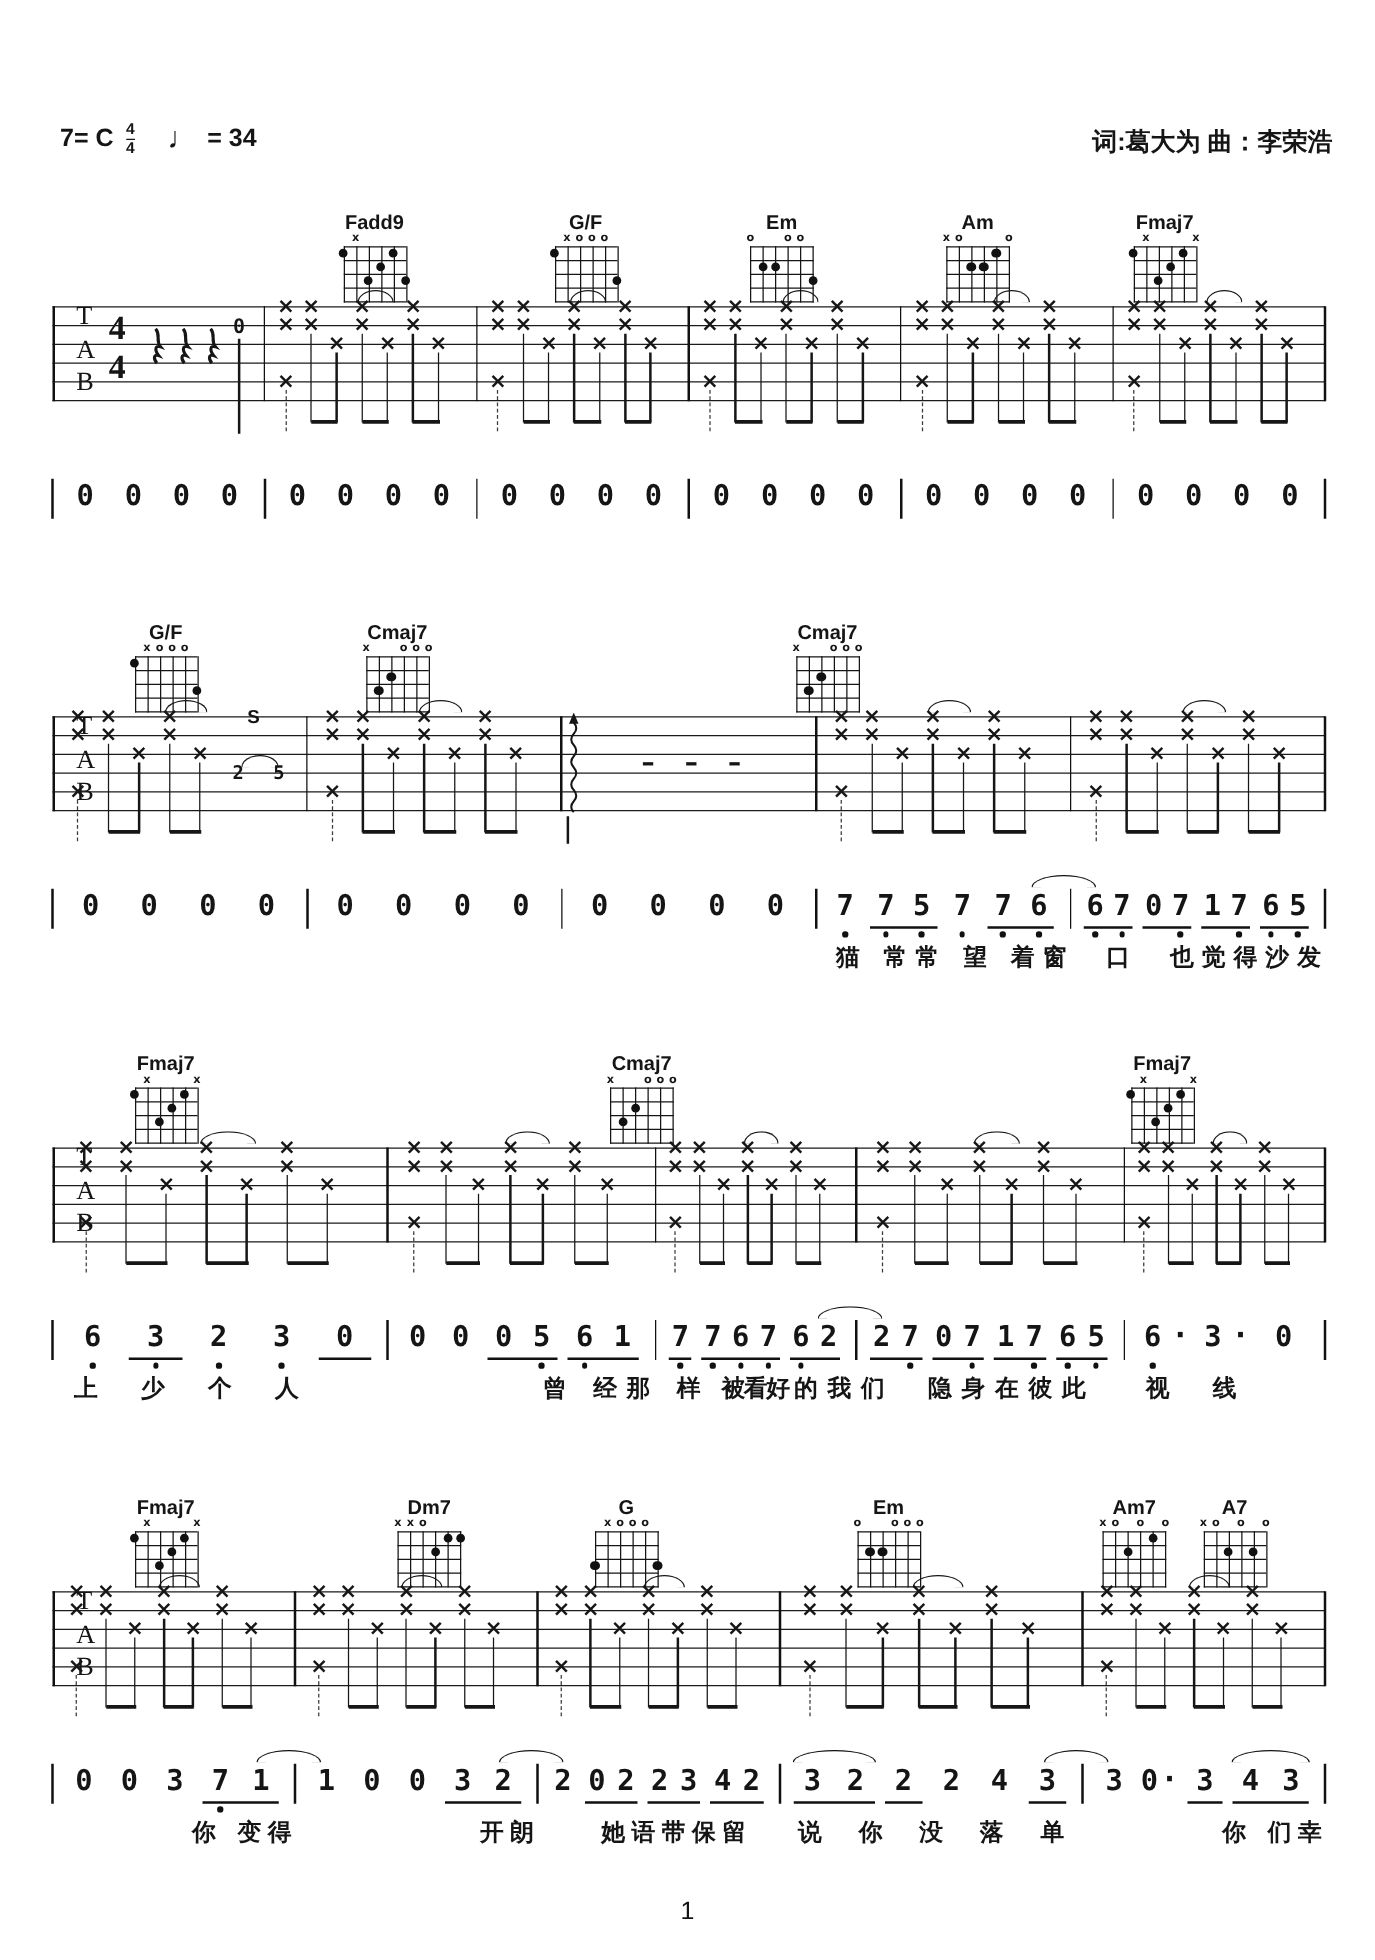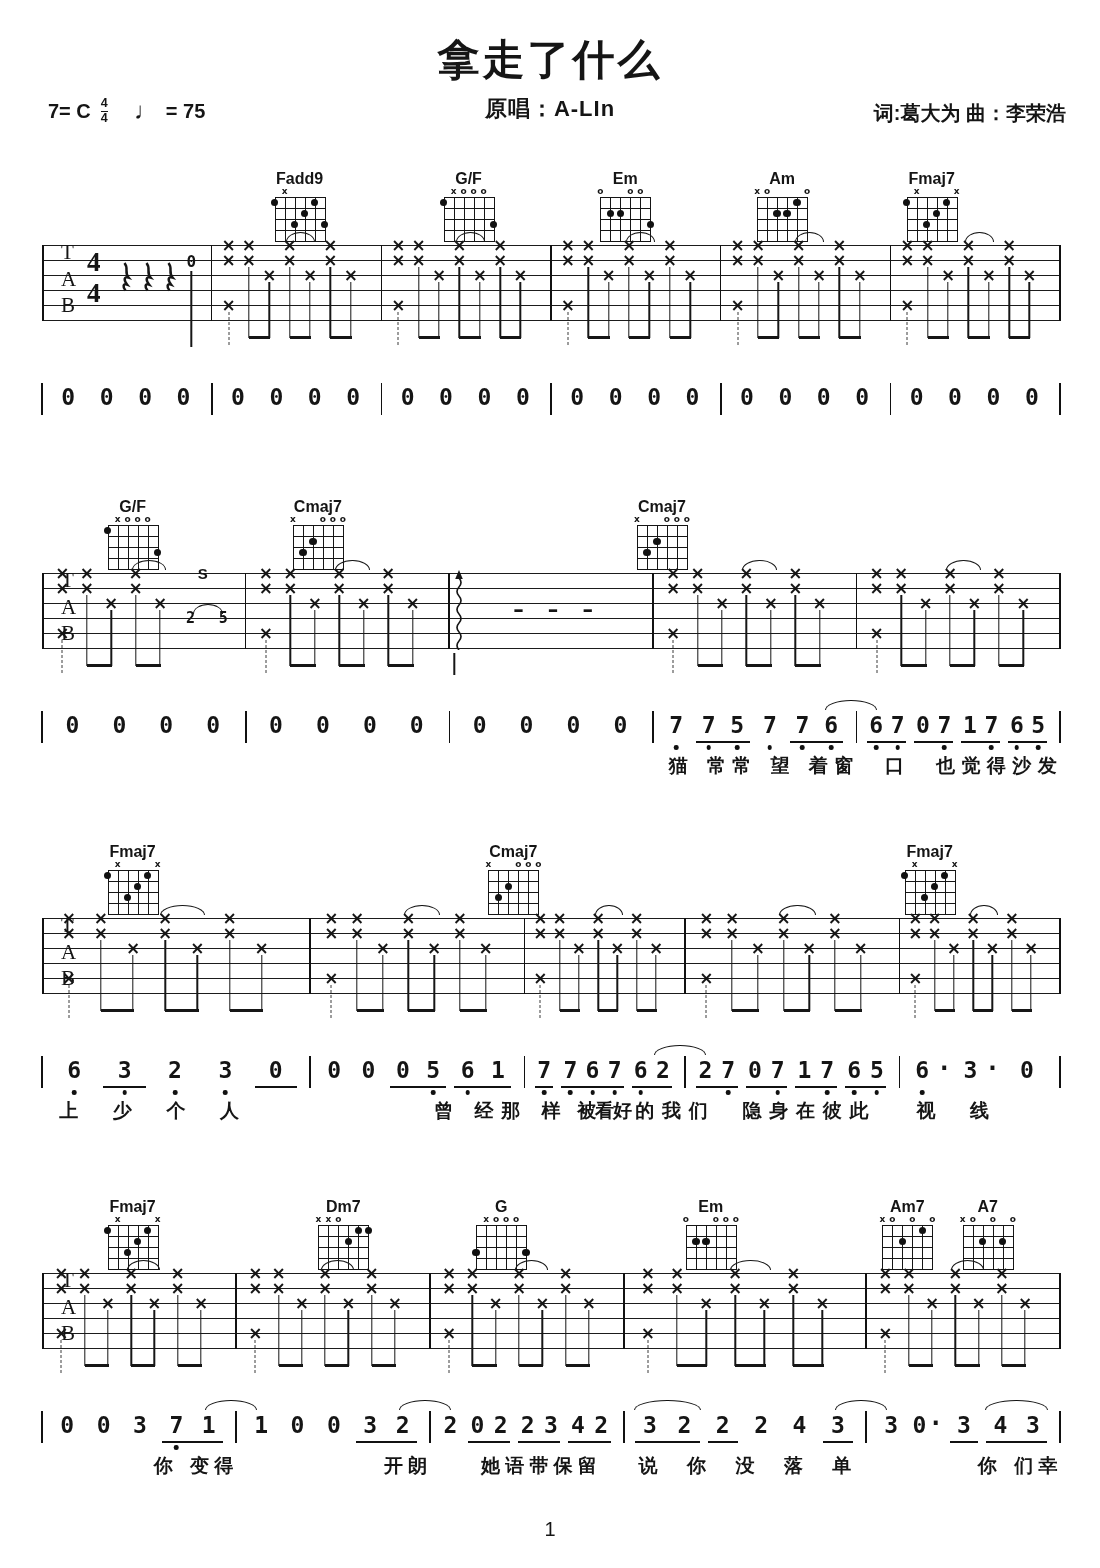--- a/index.html
+++ b/index.html
@@ -75,30 +75,28 @@
         border-radius:50%/100% 100% 0 0;}
   .narc.over{left:3px;right:3px;}
   .narc.next{left:auto;right:-30px;width:50px;}
   .lyric{position:absolute;top:42px;transform:translateX(-50%);white-space:nowrap;
          font-size:19px;font-weight:600;}
 </style>
 </head>
 <body>
 
 <div class="page">
-  <div class="title">拿走了什么</div>
-  <div class="subtitle">原唱：A-LIn</div>
   <div class="keytempo">
     <span>7= C</span>
     <span class="frac">
         <b>4</b>
         <b>4</b>
       </span>
     <span class="qnote">♩</span>
-    <span>= 75</span>
+    <span>= 34</span>
   </div>
   <div class="credits">词:葛大为 曲：李荣浩</div>
   <main id="score">
       <section class="system" style="top: 170px;">
         <div class="chords">
           <div class="chord" style="left: 25.3%;">
             <div class="cname">Fadd9</div>
             <div class="cmk">
               <span class="cm" style="left: 0px;"></span>
               <span class="cm" style="left: 10px;">x</span>

